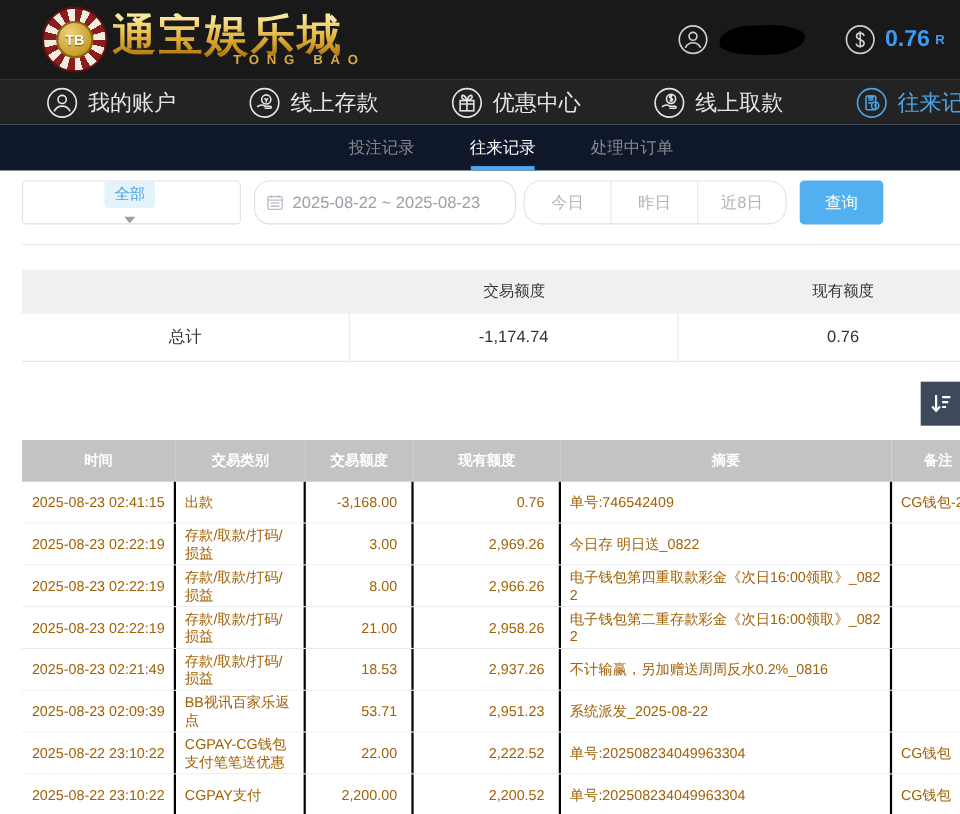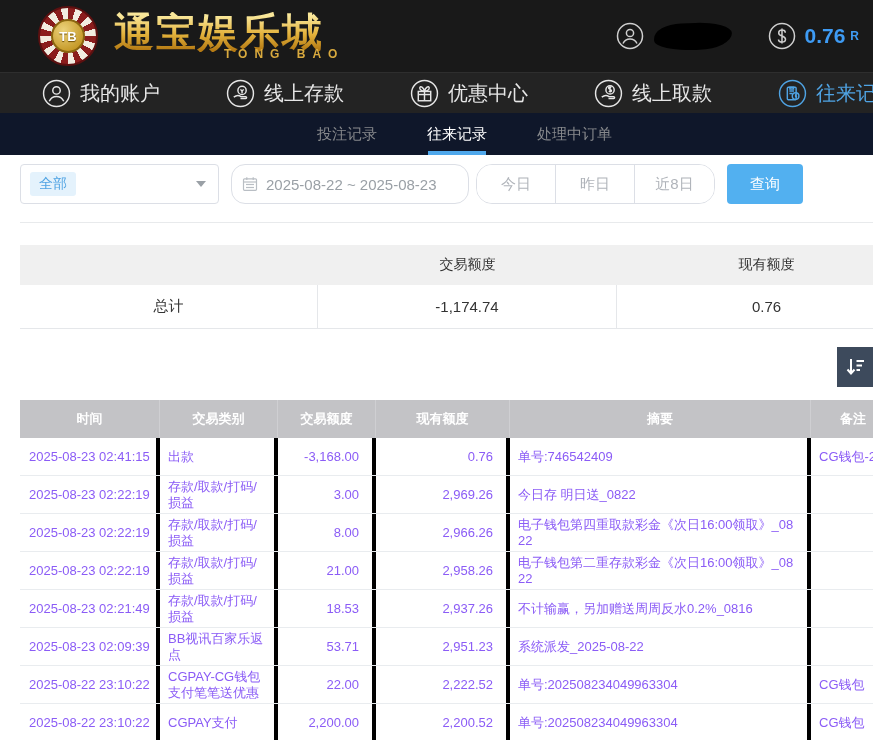--- a/index.html
+++ b/index.html
@@ -3,21 +3,21 @@
 <meta charset="utf-8">
 <style>
   * { margin:0; padding:0; box-sizing:border-box; }
   html,body { width:873px; height:740px; overflow:hidden; background:#fff;
     font-family:"Liberation Sans","DejaVu Sans",sans-serif; }
   .page { position:relative; width:873px; height:740px; overflow:hidden; }
 
   
   .topbar { height:72px; background:#191919; display:flex; align-items:center;
     padding:0 14px 0 38px; justify-content:space-between; }
-  .logo { display:flex; align-items:center; gap:16px; cursor:pointer; }
+  .logo { display:flex; align-items:center; gap:4px; cursor:pointer; }
   .chip { position:relative; width:60px; height:60px; border-radius:50%;
     background:repeating-conic-gradient(#8b1d1d 0 15deg, #f2ece0 15deg 30deg);
     border:2px solid #5c1010; flex:0 0 auto; }
   .chip-core { position:absolute; left:50%; top:50%; transform:translate(-50%,-50%);
     width:34px; height:34px; border-radius:50%;
     background:radial-gradient(circle at 35% 30%, #ecd27c, #b8860b);
     border:2px solid #8a6510; display:flex; align-items:center; justify-content:center;
     color:#fff; font-size:13px; font-weight:bold; text-shadow:0 1px 1px #6d4c00; }
   .brand-text { display:flex; flex-direction:column; line-height:1; }
   .brand-cn { font-size:40px; font-weight:bold; letter-spacing:2px;
@@ -48,21 +48,21 @@
   .subtab { position:relative; height:42px; display:flex; align-items:center;
     color:#87898c; font-size:15px; cursor:pointer; }
   .subtab.active { color:#ffffff; }
   .subtab .underline { position:absolute; left:50%; bottom:0; transform:translateX(-50%);
     width:58px; height:4px; background:#4fa8ec; }
 
   
   .filter-row { display:flex; align-items:center; margin:9px 0 0 20px; gap:12px; }
   .select-box { width:199px; height:40px; border:1px solid #dcdfe6; border-radius:4px;
     display:flex; align-items:center; justify-content:space-between;
-    padding:0 12px 0 9px; cursor:pointer; background:#fff; }
+    padding:0 12px 0 9px; cursor:pointer; background:#fff;flex-direction:column; }
   .chip-all { background:#e4f2fc; color:#4fa3e3; font-size:14px;
     padding:3px 9px; border-radius:3px; }
   .caret { width:0; height:0; border-left:5px solid transparent;
     border-right:5px solid transparent; border-top:6px solid #9aa0a6; }
   .date-box { width:238px; height:40px; border:1px solid #dcdfe6; border-radius:14px;
     display:flex; align-items:center; gap:8px; padding:0 10px; cursor:pointer;
     color:#9aa0a6; font-size:15px; background:#fff; white-space:nowrap; }
   .date-box svg { width:16px; height:16px; color:#b9bec4; flex:0 0 auto; }
   .btn-group { display:flex; height:40px; border:1px solid #dcdfe6; border-radius:16px;
     overflow:hidden; margin-left:-5px; }
@@ -95,22 +95,22 @@
   .sort-box svg { width:22px; height:22px; }
 
   
   .rtable { position:absolute; left:20px; top:400px; width:876px; font-size:13px; }
   .t-head { display:grid; grid-template-columns:140px 118px 98px 134px 301px 85px;
     background:#c3c3c6; height:38px; }
   .t-head .cell { display:flex; align-items:center; justify-content:center;
     color:#fff; font-size:13px; font-weight:bold; border-right:1px solid #cfcfd2; }
   .t-row { display:grid; grid-template-columns:140px 118px 98px 134px 301px 85px;
     min-height:38px; border-bottom:1px solid #e9ecef; background:#fff; }
-  .t-row .cell { display:flex; align-items:center; color:#8b5cf6;
-    border-right:4px solid #000000; padding:2px 8px; line-height:16px;
+  .t-row .cell { display:flex; align-items:center; color:#a16207;
+    border-right:2px solid #000000; padding:2px 8px; line-height:16px;
     word-break:break-all; }
   .t-row .cell.num { justify-content:flex-end; padding-right:13px; }
   .t-row .cell.time { padding-left:9px; white-space:nowrap; }
 </style>
 </head>
 <body>
 
 <div class="page">
 
   <div class="topbar">

